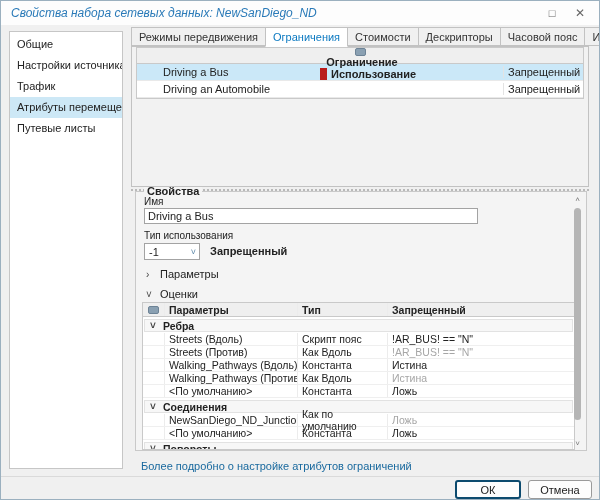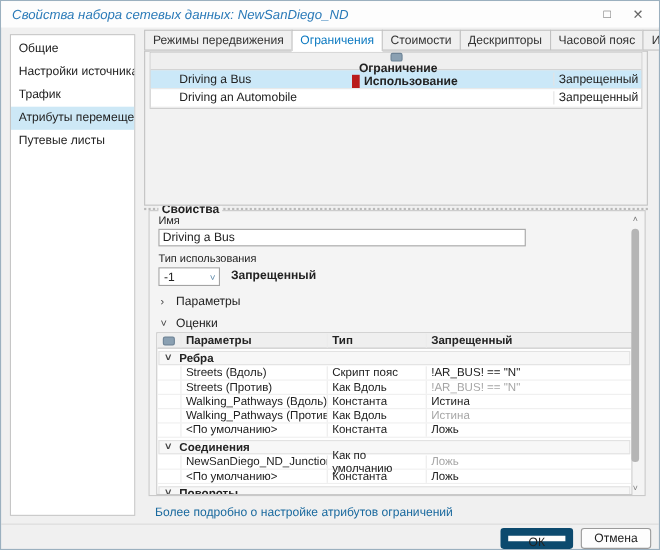--- a/index.html
+++ b/index.html
@@ -68,21 +68,21 @@
   .scrollbar { position:absolute; right:3px; top:3px; width:11px; height:254px; }
   .sb-arrow { position:absolute; left:0; width:11px; height:10px; font-size:8px; color:#777; text-align:center; line-height:10px; }
   .sb-arrow.up { top:0; }
   .sb-arrow.down { bottom:0; }
   .sb-thumb { position:absolute; left:2px; top:13px; width:7px; height:212px; background:#b5b5b5; border-radius:4px; }
 
   
   .helplink { position:absolute; left:140px; top:459px; font-size:11px; color:#19699e; text-decoration:none; }
   .footer-sep { position:absolute; left:0; top:475px; width:100%; border-top:1px solid #dadada; }
   .btn { position:absolute; top:479px; height:19px; font-size:11px; color:#222; background:#fdfdfd; border:1px solid #9a9a9a; border-radius:3px; font-family:inherit; }
-  .btn.ok { left:454px; width:66px; border:7px solid #0c4a6e; }
+  .btn.ok { left:454px; width:66px; border:2px solid #0c4a6e; }
   .btn.cancel { left:527px; width:64px; }
 </style>
 </head>
 <body>
 
 <div class="dialog">
 
   <div class="titlebar">
     <span class="title">Свойства набора сетевых данных: NewSanDiego_ND</span>
     <span class="winbtn max">□</span>

